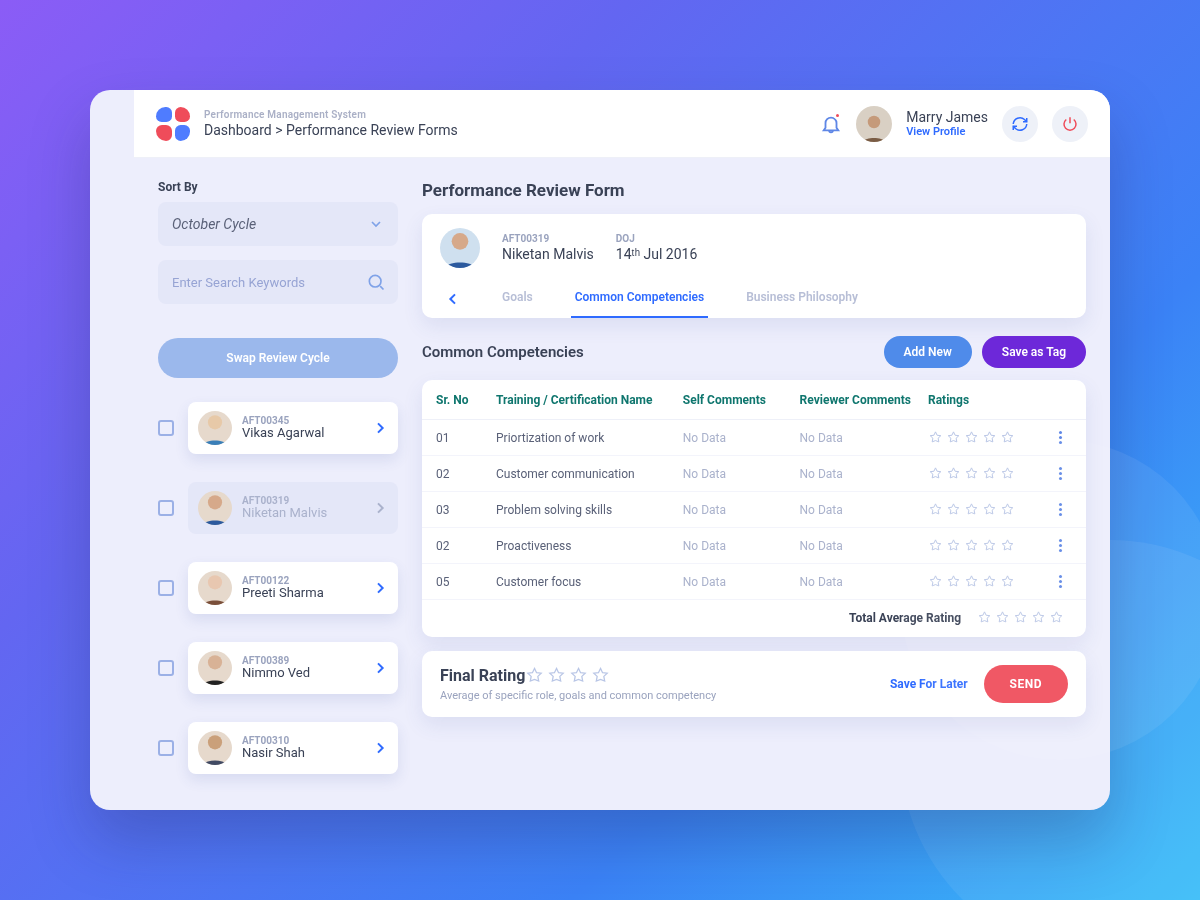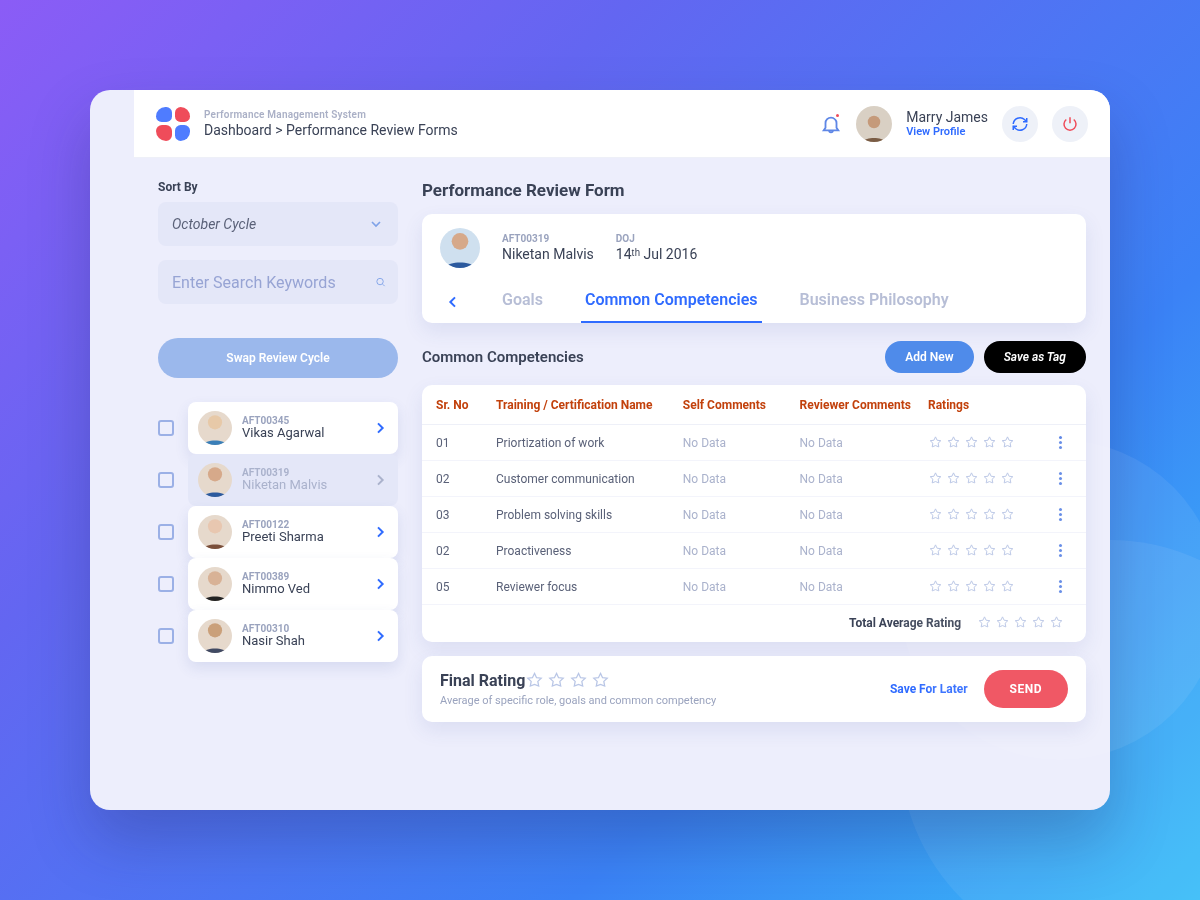--- a/index.html
+++ b/index.html
@@ -31,25 +31,25 @@
   .iconbtn { width:36px; height:36px; border-radius:50%; background:#eef1f8; display:flex; align-items:center; justify-content:center; cursor:pointer;}
   .iconbtn.power svg{stroke:#ef4c5a;}
   .iconbtn.refresh svg{stroke:#2f6bff;}
 
   .body { flex:1; display:flex; gap:24px; padding: 22px 24px 20px 24px; overflow:hidden;}
 
   .sidebar { width: 240px; display:flex; flex-direction:column; }
   .label { font-size:12px; font-weight:700; color:#3a4256; margin-bottom:8px;}
   .select { height:44px; background:#e4e7f8; border-radius:8px; display:flex; align-items:center; justify-content:space-between; padding:0 14px; font-size:14px; color:#5a6178; cursor:pointer;font-style:italic; }
   .search { margin-top:14px; height:44px; background:#e4e7f8; border-radius:8px; display:flex; align-items:center; padding:0 12px 0 14px; }
-  .search input { flex:1; border:none; background:transparent; outline:none; font-size:16px; color:#5a6178;}
+  .search input { flex:1; border:none; background:transparent; outline:none; font-size:13px; color:#5a6178;}
   .search input::placeholder{color:#97a4d4;}
   .swap { margin-top:34px; height:40px; border-radius:20px; background:#9bb8ec; color:#fff; font-size:12px; font-weight:600; display:flex; align-items:center; justify-content:center; cursor:pointer; }
 
-  .list { margin-top:24px; display:flex; flex-direction:column; gap:0; }
+  .list { margin-top:24px; display:flex; flex-direction:column; gap:28px; }
   .row { display:flex; align-items:center; gap:14px; }
   .chk { width:16px; height:16px; border:2px solid #9bb0e6; border-radius:3px; cursor:pointer;}
   .card { flex:1; height:52px; background:#fff; border-radius:8px; display:flex; align-items:center; padding:0 10px; gap:10px; box-shadow: 0 6px 14px rgba(60,80,160,0.12); cursor:pointer;}
   .card.sel { background:#e4e7f8; box-shadow:none; }
   .card .av { width:34px; height:34px; border-radius:50%; background:#e6d9cc; display:flex; align-items:flex-end; justify-content:center; overflow:hidden;}
   .card .txt { flex:1; display:flex; flex-direction:column; line-height:1.15;}
   .card .id { font-size:10px; font-weight:700; color:#9aa3be;}
   .card .nm { font-size:13px; color:#3a4256;}
   .card.sel .id,.card.sel .nm{color:#aab2cc;}
   .chev { width:16px; height:16px; }
@@ -57,33 +57,33 @@
   .main { flex:1; display:flex; flex-direction:column; min-width:0;}
   .h1 { font-size:17px; font-weight:700; color:#3a4256; margin-bottom:14px;}
   .profile { background:#fff; border-radius:10px; padding:14px 18px 0 18px; box-shadow: 0 8px 20px rgba(60,80,160,0.10);}
   .prow { display:flex; align-items:center; gap:22px;}
   .prow .av{width:40px;height:40px;border-radius:50%;background:#cfe0ef;display:flex;align-items:flex-end;justify-content:center;overflow:hidden;}
   .pcol{display:flex;flex-direction:column;line-height:1.25;}
   .pcol .k{font-size:10px;font-weight:700;color:#9aa3be;}
   .pcol .v{font-size:14px;color:#3a4256;}
   .tabs { display:flex; align-items:center; gap:34px; margin-top:12px; padding:0 0 0 2px;}
   .tabs .back{width:22px;height:22px;display:flex;align-items:center;justify-content:center;cursor:pointer;}
-  .tab { font-size:16px; font-weight:600; color:#b7bed6; padding:10px 4px 12px 4px; cursor:pointer; border-bottom:2px solid transparent;}
+  .tab { font-size:12px; font-weight:600; color:#b7bed6; padding:10px 4px 12px 4px; cursor:pointer; border-bottom:2px solid transparent;}
   .tab.active{ color:#2f6bff; border-bottom-color:#2f6bff;}
 
   .secrow{display:flex;align-items:center;justify-content:space-between;margin-top:18px;}
   .secrow .h2{font-size:15px;font-weight:600;color:#3a4256;}
   .btns{display:flex;gap:10px;}
   .btn{height:32px;padding:0 20px;border-radius:16px;font-size:12px;font-weight:600;display:flex;align-items:center;cursor:pointer;}
   .btn.primary{background:#4f8bea;color:#fff;}
-  .btn.muted{background:#000000;color:#fff;font-style:italic;}
+  .btn.muted{background:#6d28d9;color:#fff;}
 
   .table{margin-top:12px;background:#fff;border-radius:10px;box-shadow:0 8px 20px rgba(60,80,160,0.10);overflow:hidden;}
   .thead,.trow{display:grid;grid-template-columns:60px 1.6fr 1fr 1.1fr 120px 24px;align-items:center;padding:0 14px;height:40px;font-size:12px;}
-  .thead{font-weight:700;color:#c2410c;border-bottom:1px solid #eef0f8;}
+  .thead{font-weight:700;color:#0f766e;border-bottom:1px solid #eef0f8;}
   .trow{color:#5a6178;border-bottom:1px solid #f3f4fb;height:36px;}
   .trow .muted{color:#aab2cc;}
   .stars{display:flex;gap:3px;}
   .stars svg{width:15px;height:15px;}
   .kebab{display:flex;flex-direction:column;gap:2px;align-items:center;cursor:pointer;}
   .kebab span{width:3px;height:3px;border-radius:50%;background:#5f87e6;}
   .tfoot{display:flex;justify-content:flex-end;align-items:center;gap:16px;padding:10px 22px 12px 0;font-size:12px;font-weight:700;color:#3a4256;}
 
   .final{margin-top:14px;background:#fff;border-radius:10px;box-shadow:0 8px 20px rgba(60,80,160,0.10);padding:14px 18px;display:flex;align-items:center;gap:16px;}
   .final .lbl{font-size:16px;font-weight:700;color:#3a4256;}
@@ -410,21 +410,21 @@
                 </svg>
               </span>
               <span class="kebab">
                 <span></span>
                 <span></span>
                 <span></span>
               </span>
             </div>
             <div class="trow">
               <span>05</span>
-              <span>Reviewer focus</span>
+              <span>Customer focus</span>
               <span class="muted">No Data</span>
               <span class="muted">No Data</span>
               <span class="stars">
                 <svg viewBox="0 0 24 24" fill="none" stroke="#b9c6e6" stroke-width="1.6">
                   <path d="M12 3l2.6 5.4 5.9.7-4.3 4 1.1 5.9L12 16.9 6.7 19l1.1-5.9-4.3-4 5.9-.7L12 3z"></path>
                 </svg>
                 <svg viewBox="0 0 24 24" fill="none" stroke="#b9c6e6" stroke-width="1.6">
                   <path d="M12 3l2.6 5.4 5.9.7-4.3 4 1.1 5.9L12 16.9 6.7 19l1.1-5.9-4.3-4 5.9-.7L12 3z"></path>
                 </svg>
                 <svg viewBox="0 0 24 24" fill="none" stroke="#b9c6e6" stroke-width="1.6">

